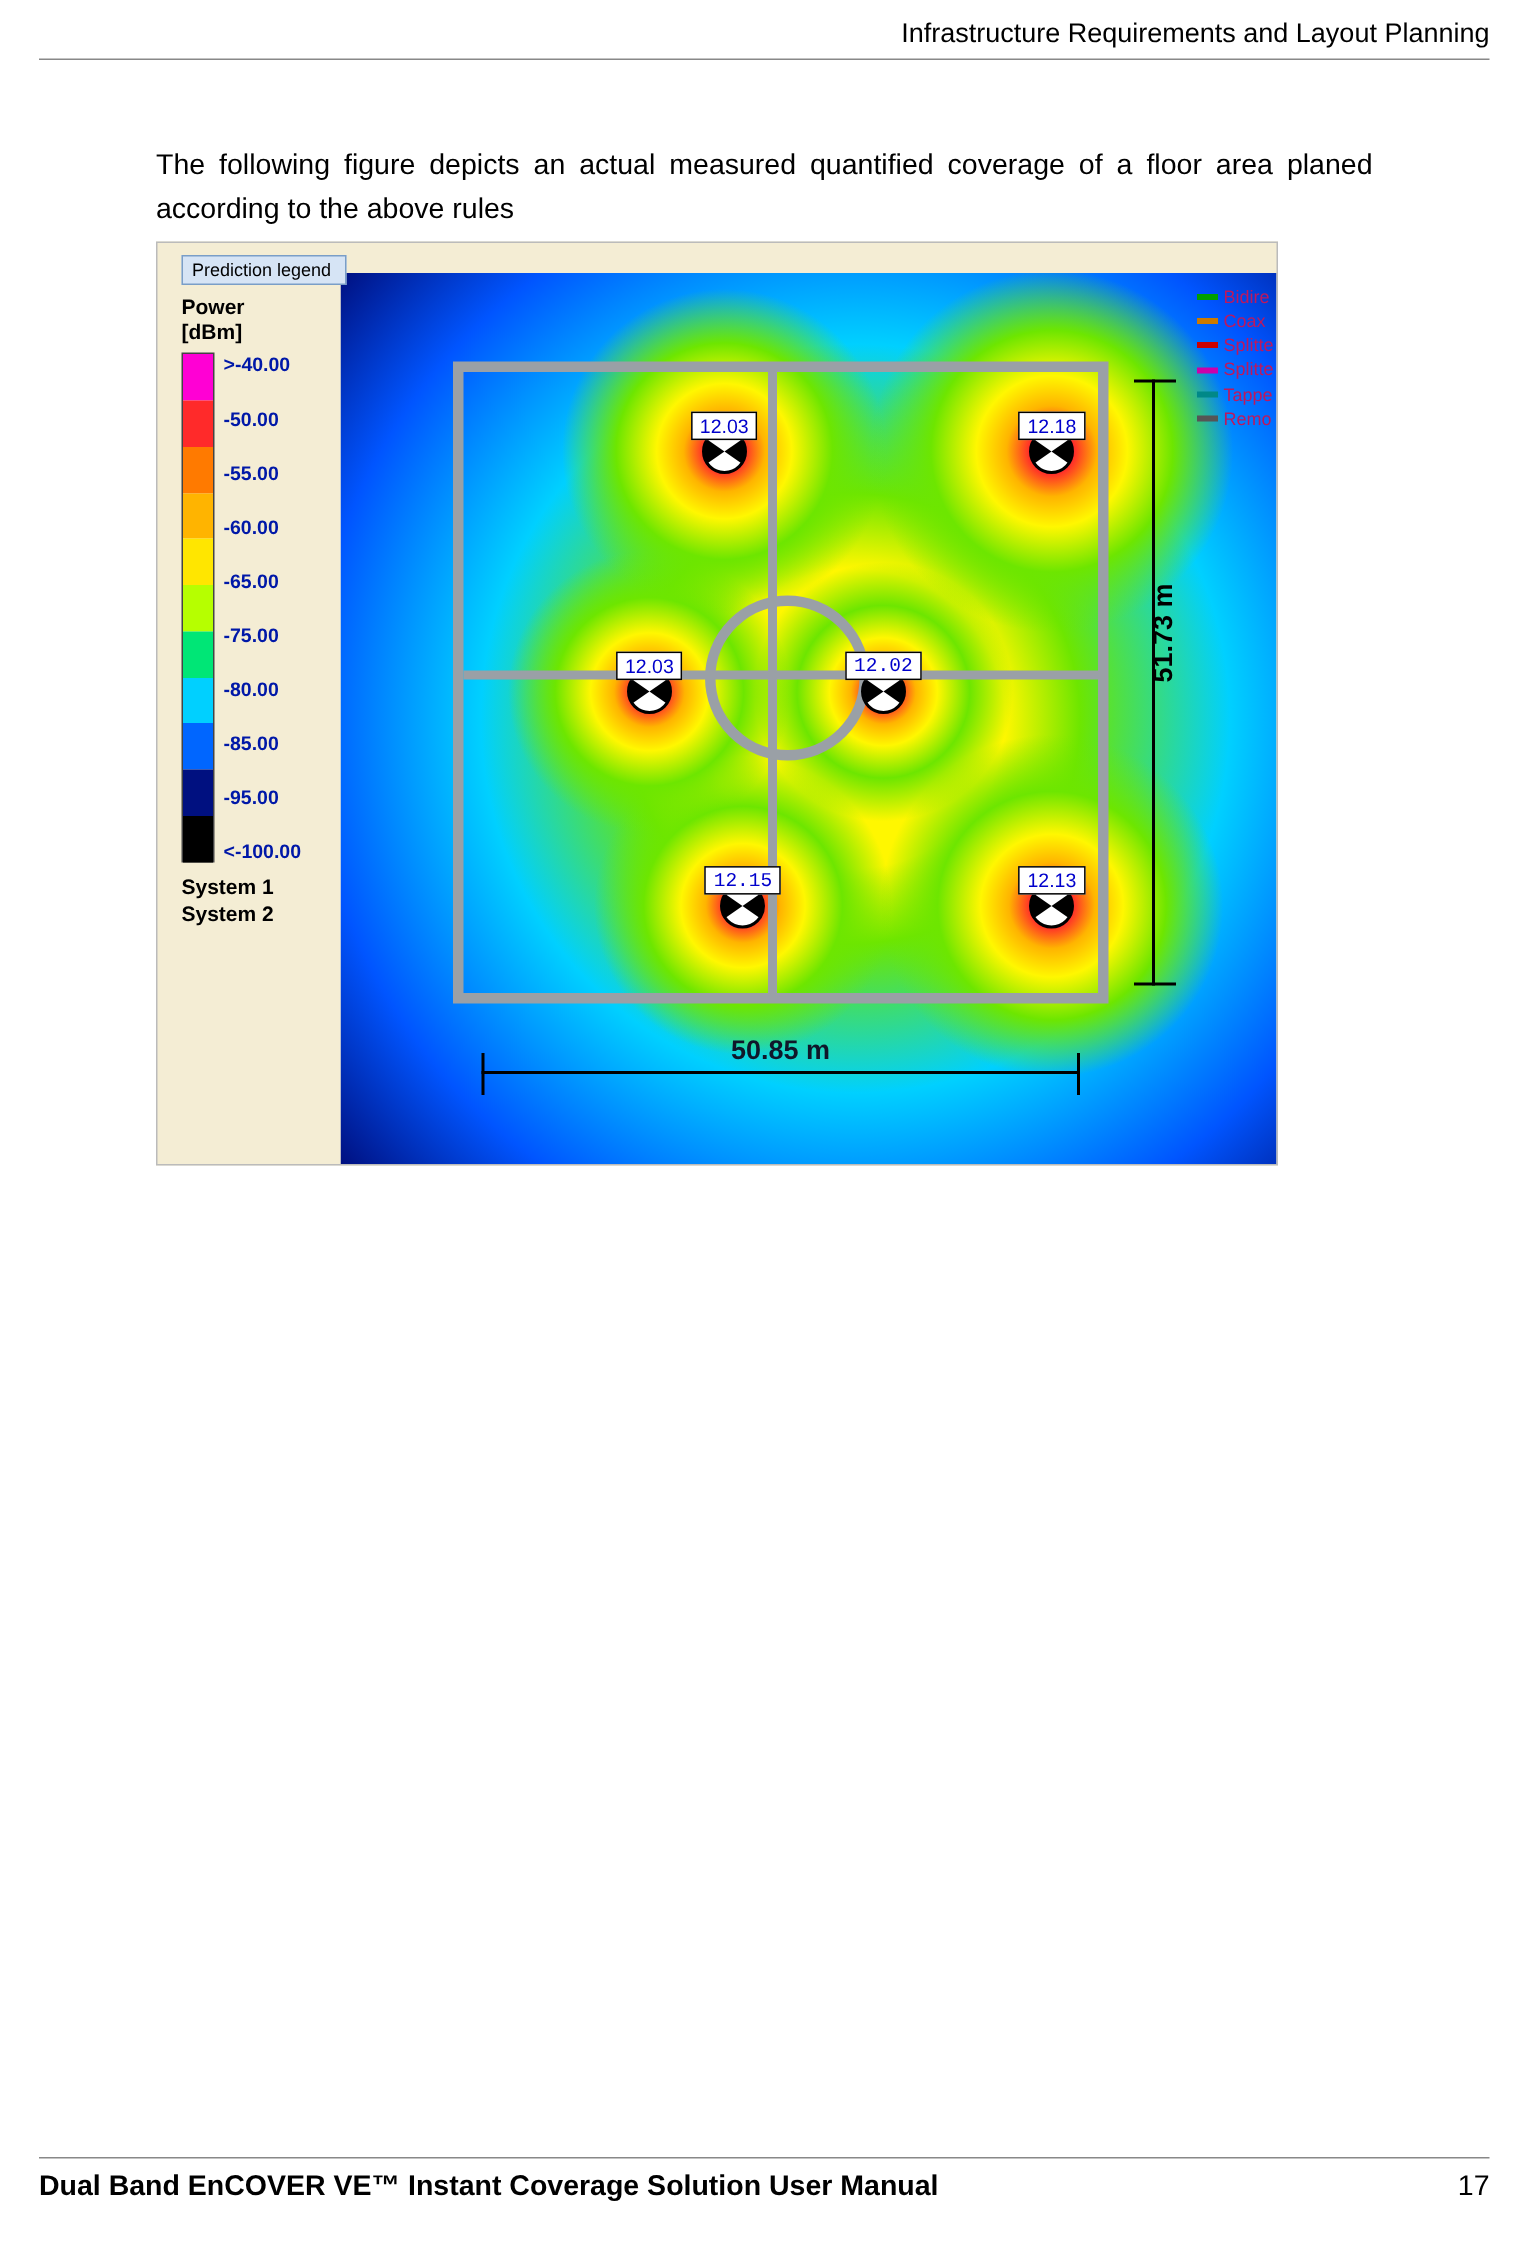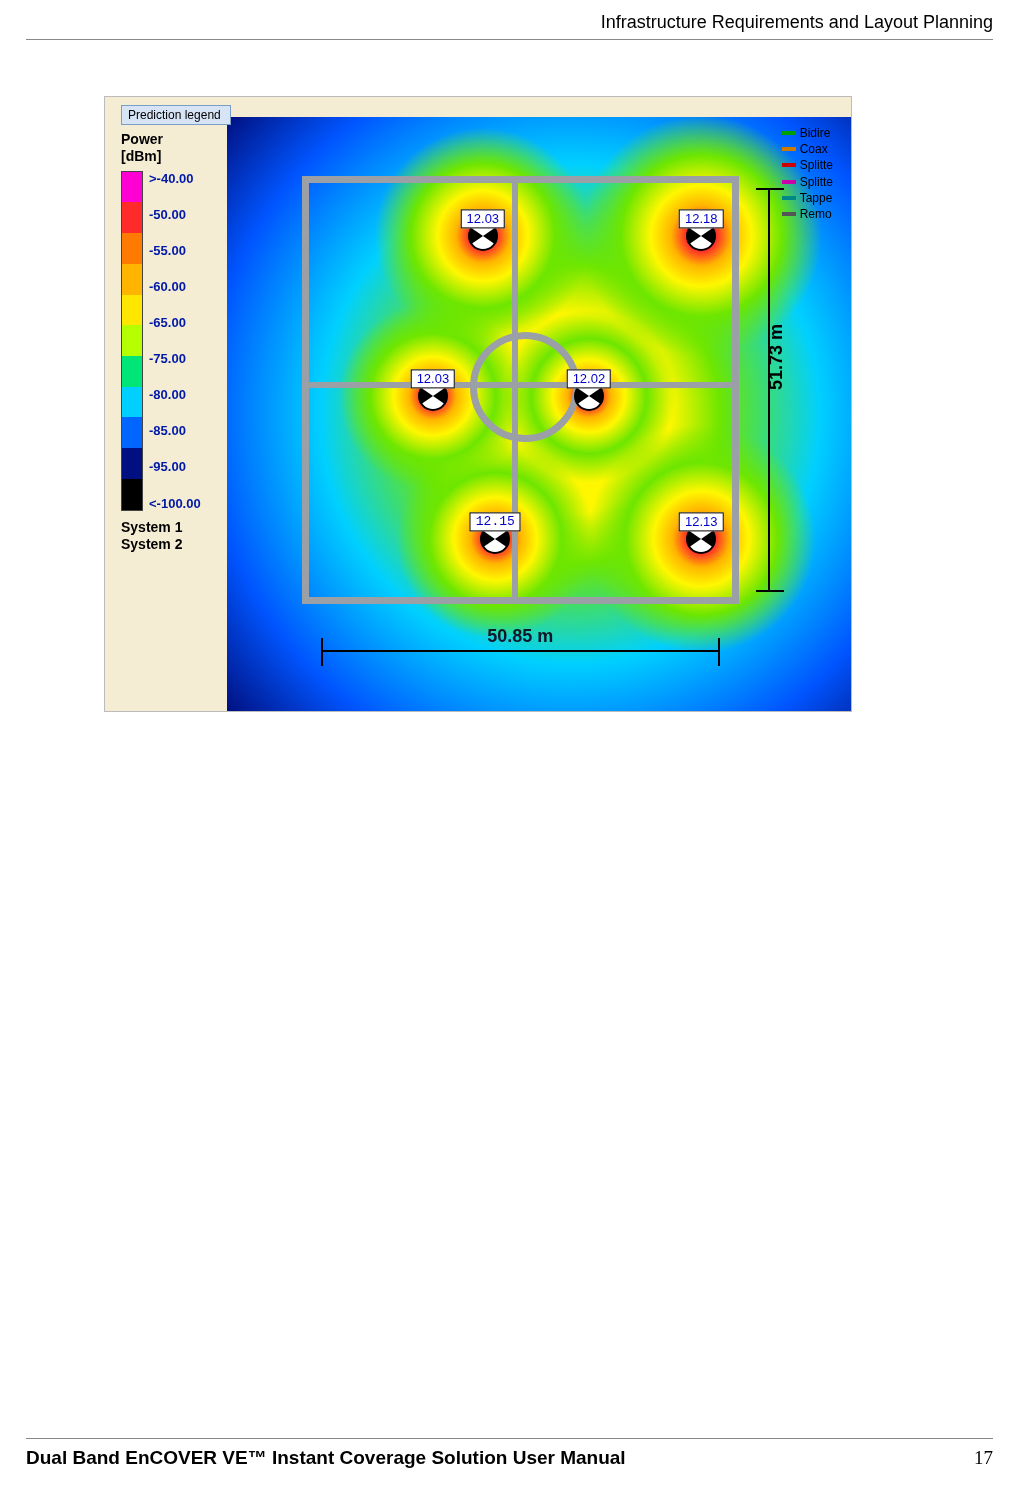--- a/index.html
+++ b/index.html
@@ -145,24 +145,24 @@
     left:6px; top:50%;
     transform: translateY(-50%) rotate(-90deg);
     transform-origin:left center;
     font: bold 18px Arial;
     white-space:nowrap;
   }
   .legend-partial {
     position:absolute;
     right:0; top:8px;
     font: 12px Arial;
-    color:#000000;
+    color:#be185d;
     line-height:1.35;
     text-align:left;
-    padding-right:18px;
+    padding-right:2px;
   }
   .legend-partial div { display:flex; align-items:center; }
   .legend-partial .swatch { width:14px;height:4px;margin-right:4px; }
 
   
   .legend {
     position: absolute;
     left: 16px; top: 8px;
     width: 110px;
     font: 12px Arial, sans-serif;
@@ -221,29 +221,30 @@
     bottom: 26px;
     left: 26px; right: 26px;
     border-top: 1px solid #888;
     padding-top: 8px;
     display: flex;
     justify-content: space-between;
     align-items: flex-end;
     font-size: 19px;
   }
   .footer .manual { font-weight: bold; font-family: "Tahoma", Verdana, sans-serif; }
-  .footer .pagenum { font-family: Liberation Serif, serif; }
+  .footer .pagenum { font-family: Liberation Sans, sans-serif; }
 </style>
 </head>
 <body>
 
 <div class="page">
   <div class="header-line">Infrastructure Requirements and Layout Planning</div>
 
   <div class="content">
+    <p class="intro-text">The following figure depicts an actual measured quantified coverage of a floor area planed according to the above rules</p>
 
     <div class="figure-wrap">
       <div class="figure">
 
         <div class="plot">
           <div class="heat"></div>
           <div class="floorplan">
             <div class="rotunda"></div>
           </div>
 
@@ -268,21 +269,21 @@
                   <path d="M15 15 L2 6 A14 14 0 0 0 2 24 Z" fill="#000"></path>
                 </svg>
               </div>
               <div class="vap-label" style="left: 33%; top: 47%;">12.03</div>
               <div class="vap" style="left: 58%; top: 47%;">
                 <svg viewBox="0 0 30 30">
                   <path d="M15 15 L28 6 A14 14 0 0 1 28 24 Z" fill="#000"></path>
                   <path d="M15 15 L2 6 A14 14 0 0 0 2 24 Z" fill="#000"></path>
                 </svg>
               </div>
-              <div class="vap-label" style="left: 58%; top: 47%;">12.02</div>
+              <div class="vap-label" style="left: 58%; top: 47%; font-family: Liberation Mono, monospace;">12.02</div>
               <div class="vap" style="left: 43%; top: 71%;">
                 <svg viewBox="0 0 30 30">
                   <path d="M15 15 L28 6 A14 14 0 0 1 28 24 Z" fill="#000"></path>
                   <path d="M15 15 L2 6 A14 14 0 0 0 2 24 Z" fill="#000"></path>
                 </svg>
               </div>
               <div class="vap-label" style="left: 43%; top: 71%; font-family: Liberation Mono, monospace;">12.15</div>
               <div class="vap" style="left: 76%; top: 71%;">
                 <svg viewBox="0 0 30 30">
                   <path d="M15 15 L28 6 A14 14 0 0 1 28 24 Z" fill="#000"></path>

